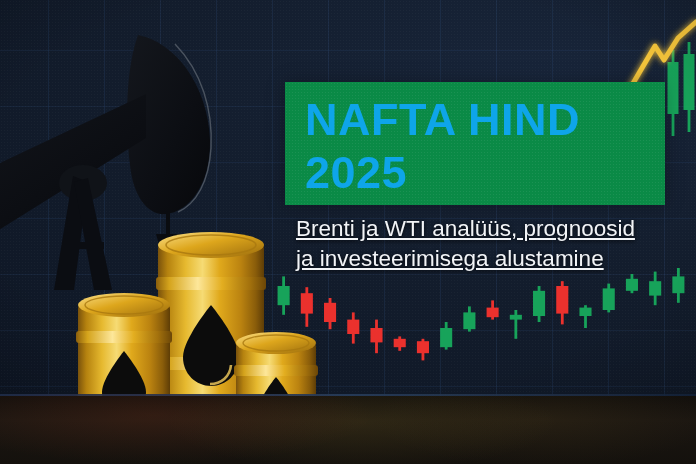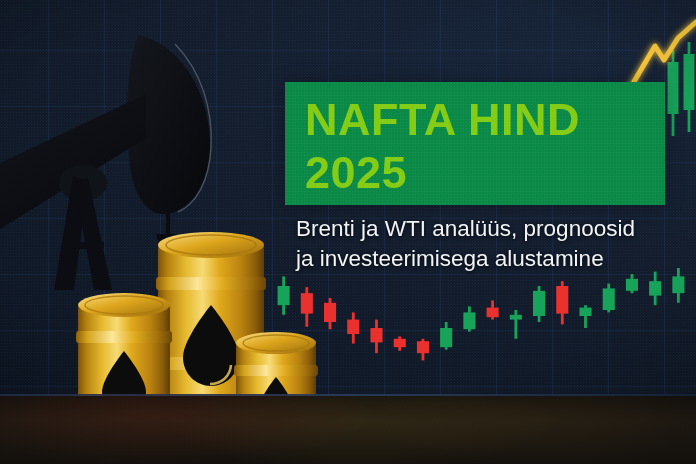--- a/index.html
+++ b/index.html
@@ -65,35 +65,36 @@
     background:#0a8a46;
     box-shadow:0 0 18px rgba(0,0,0,.25);
   }
   .banner-noise{
     position:absolute;inset:0;
     background-image:radial-gradient(rgba(255,255,255,.07) 0.5px, transparent 0.6px);
     background-size:3px 3px;
   }
   .title{
     position:absolute;left:305px;top:93px;width:360px;
-    color:#84cc16;
+    color:#0ea5e9;
     font-weight:700;
     font-size:45px;
     line-height:53px;
     letter-spacing:.5px;
     white-space:pre-line;
   }
   .subtitle{
     position:absolute;left:296px;top:214px;width:392px;
     color:#f2f4f7;
     font-weight:400;
     font-size:22.5px;
     line-height:30px;
     white-space:pre-line;
     text-shadow:0 1px 4px rgba(0,0,0,.85);
+    text-decoration:underline;
   }
 
   
   .pumpjack{position:absolute;left:-30px;top:-10px;width:300px;height:300px;}
 
   
   .barrels{position:absolute;left:60px;top:205px;width:280px;height:259px;}
 </style>
 </head>
 <body>

